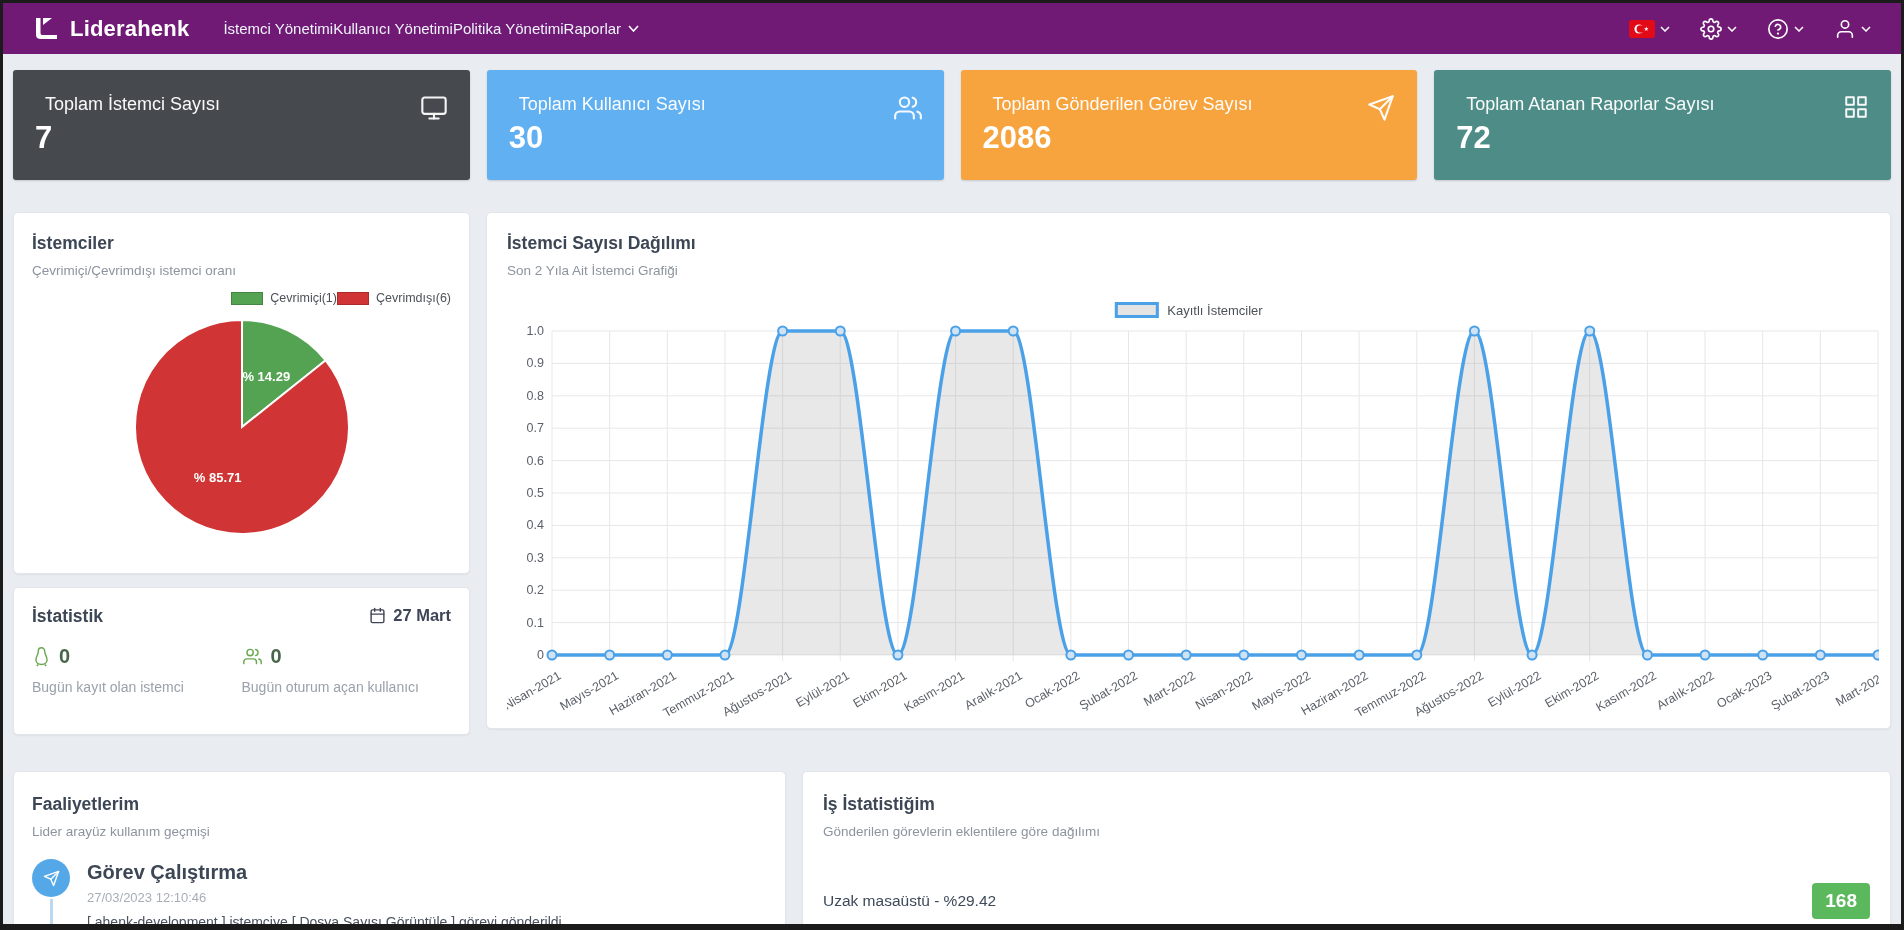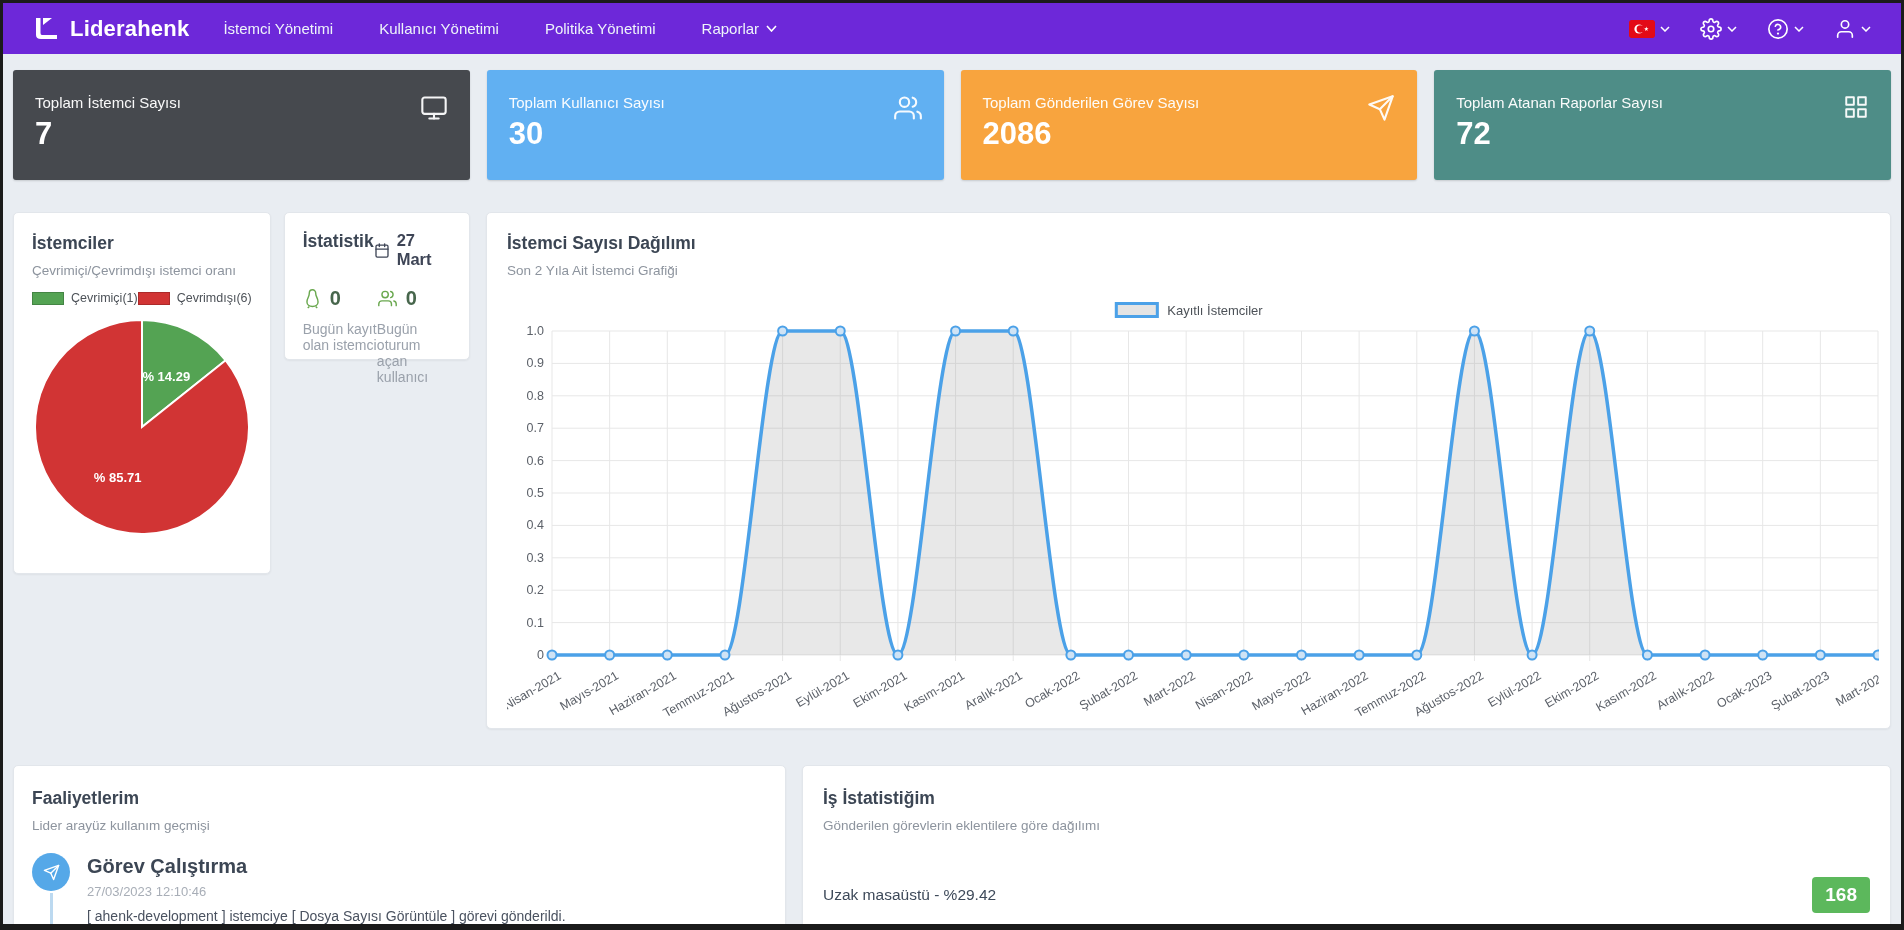--- a/index.html
+++ b/index.html
@@ -4,45 +4,45 @@
 <style>
   * { margin:0; padding:0; box-sizing:border-box; }
   html,body { background:#555; }
   body { font-family:"Liberation Sans", sans-serif; }
   .window{
     width:1904px; height:930px; overflow:hidden; position:relative;
     background:#e9edf2; border:3px solid #1b1b1b; border-bottom-width:6px;
   }
   
   .navbar{
-    height:51px; background:#6d28d9; display:flex; align-items:center;
+    height:51px; background:#701a75; display:flex; align-items:center;
     padding:0 30px 0 28px; color:#fff;
   }
   .brand{ display:flex; align-items:center; gap:9px; cursor:pointer; }
   .brand-text{ font-size:22px; font-weight:bold; letter-spacing:.2px; }
-  .nav-links{ display:flex; align-items:center; gap:46px; margin-left:34px; }
+  .nav-links{ display:flex; align-items:center; margin-left:34px; }
   .nav-link{ font-size:15px; color:#eef4fa; cursor:pointer; display:flex; align-items:center; gap:7px; text-decoration:none; }
   .nav-right{ margin-left:auto; display:flex; align-items:center; gap:30px; }
   .nav-ico{ display:flex; align-items:center; gap:5px; cursor:pointer; }
   .flag{ border-radius:2px; }
   
   .cards-row{
     display:grid; grid-template-columns:repeat(4,1fr); gap:17px;
     padding:16px 10px 0 10px;
   }
   .stat-card{
     height:110px; border-radius:3px; color:#fff; padding:24px 22px; position:relative;
     box-shadow:0 1px 2px rgba(0,0,0,.15);
   }
-  .card-label{ font-size:15px; opacity:.97; }
+  .card-label{ font-size:18px; opacity:.97;margin-left:10px; }
   .card-value{ font-size:31px; font-weight:bold; margin-top:7px; line-height:1; }
   .card-icon{ position:absolute; top:24px; right:22px; opacity:.95; }
   
   .mid{ display:grid; grid-template-columns:457px 1fr; gap:16px; padding:0 10px; margin-top:32px; }
-  .left-col{ display:flex; gap:13px; }
+  .left-col{ display:flex; flex-direction:column; gap:13px; }
   .panel{ background:#fff; border-radius:5px; border:1px solid #e2e6eb; box-shadow:0 1px 2px rgba(0,0,0,.05); }
   .panel-title{ font-size:17.5px; font-weight:bold; color:#3c4654; }
   .panel-sub{ font-size:13.5px; color:#8d949e; margin-top:9px; }
   .panel-clients{ height:362px; padding:20px 18px; }
   .panel-stats{ height:148px; padding:18px; }
   .panel-chart{ height:517px; padding:20px; position:relative; }
   
   .pie-legend{ display:flex; justify-content:flex-end; margin-top:13px; }
   .pl-item{ display:flex; align-items:center; gap:7px; font-size:12.5px; color:#4d5258; }
   .swatch{ width:32px; height:13px; display:inline-block; border:1px solid rgba(0,0,0,.18); }

